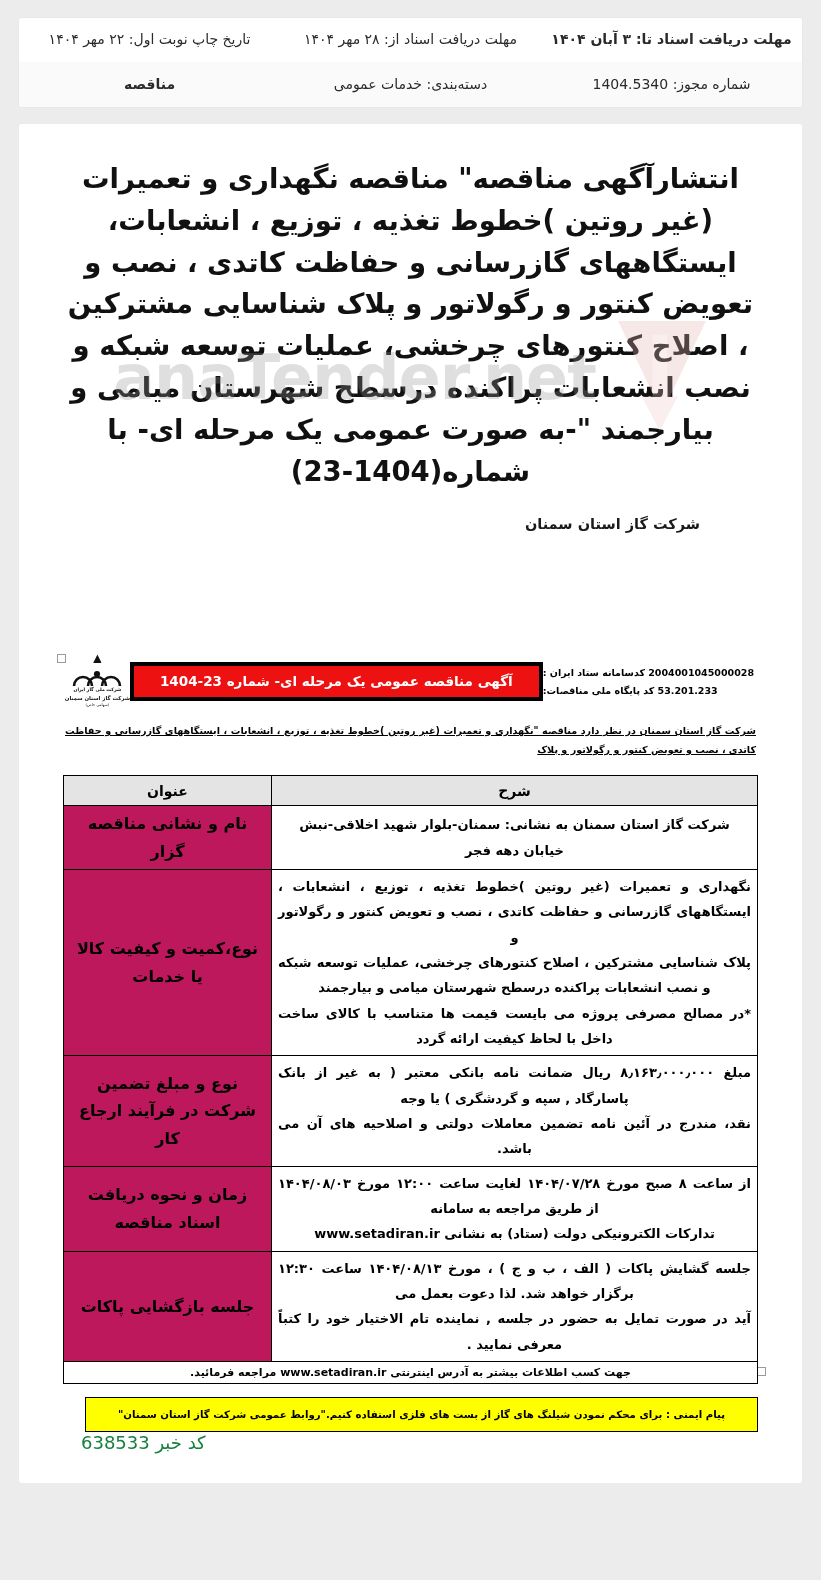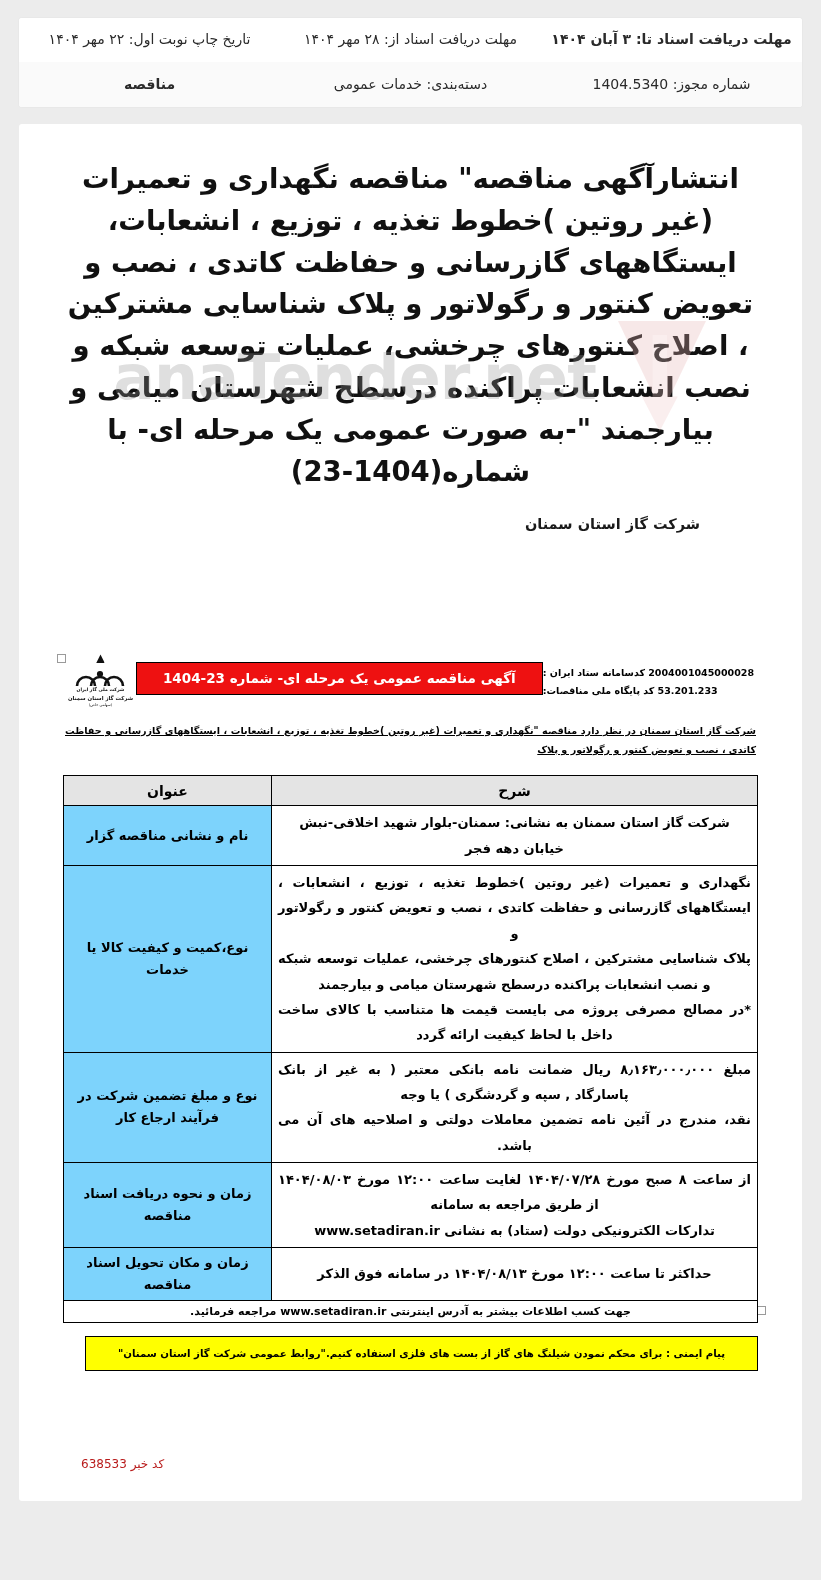--- a/index.html
+++ b/index.html
@@ -133,21 +133,21 @@
     padding-top: 4px;
     white-space: nowrap;
   }
   .red-banner {
     background: #ee1111;
     color: #ffffff;
     font-weight: bold;
     font-size: 13.5px;
     padding: 7px 26px 8px 26px;
     text-align: center;
-    border: 1px solid #000000;
+    border: 4px solid #000000;
     white-space: nowrap;
     margin-top: 2px;
   }
   .logo-block {
     width: 74px;
     text-align: center;
     padding-top: 1px;
   }
   .logo-flame {
     margin: 0 auto;
@@ -196,22 +196,22 @@
   }
   table.tender thead th {
     background: #e4e4e4;
     font-size: 14px;
     font-weight: bold;
     text-align: center;
     height: 30px;
   }
   .col-title { width: 208px; }
   th.rowlabel {
-    background: #7dd3fc;
-    font-size: 13px;
+    background: #be185d;
+    font-size: 16px;
     font-weight: bold;
     text-align: center;
     line-height: 1.7;
   }
   td.rowval {
     font-size: 13px;
     font-weight: bold;
     line-height: 1.95;
     text-align: justify;
     text-align-last: center;
@@ -240,24 +240,23 @@
   .crop-mark {
     position: absolute;
     width: 9px; height: 9px;
     border: 1px solid #9a9a9a;
     background: #fff;
   }
   .crop-tr { top: -6px; left: -2px; }
   .crop-bl { bottom: 56px; right: -4px; }
 
   .news-code {
-    margin-top: 86px;
     text-align: left;
-    font-size: 12px;
-    color: #b91c1c;
+    font-size: 18px;
+    color: #15803d;
     direction: rtl;
     padding-left: 22px;
   }
 </style>
 </head>
 <body>
 
 <div class="meta-card">
   <div class="meta-row top">
     <div class="meta-cell strong">مهلت دریافت اسناد تا: ۳ آبان ۱۴۰۴</div>
@@ -348,22 +347,25 @@
             <th class="rowlabel">نوع و مبلغ تضمین شرکت در فرآیند ارجاع کار</th>
           </tr>
           <tr>
             <td class="rowval">
               <div>از ساعت ۸ صبح مورخ  ۱۴۰۴/۰۷/۲۸   لغایت ساعت   ۱۲:۰۰ مورخ  ۱۴۰۴/۰۸/۰۳   از طریق مراجعه به سامانه</div>
               <div>تدارکات الکترونیکی دولت (ستاد)  به نشانی www.setadiran.ir</div>
             </td>
             <th class="rowlabel">زمان و نحوه دریافت اسناد مناقصه</th>
           </tr>
           <tr>
-            <td class="rowval center">حداکثر  تا ساعت ۱۲:۰۰ مورخ  ۱۴۰۴/۰۸/۱۳  در سامانه  فوق الذکر</td>
-            <th class="rowlabel">زمان و مکان تحویل اسناد مناقصه</th>
+            <td class="rowval">
+              <div>جلسه گشایش پاکات ( الف ، ب و ج ) ، مورخ  ۱۴۰۴/۰۸/۱۳  ساعت ۱۲:۳۰ برگزار خواهد شد. لذا دعوت بعمل می</div>
+              <div>آید در صورت تمایل به حضور در جلسه , نماینده تام الاختیار خود را کتباً معرفی نمایید .</div>
+            </td>
+            <th class="rowlabel">جلسه بازگشایی پاکات</th>
           </tr>
           <tr>
             <td class="fullrow" colspan="2">جهت کسب اطلاعات بیشتر به آدرس اینترنتی www.setadiran.ir مراجعه فرمائید.</td>
           </tr>
         </tbody>
       </table>
     </div>
 
     <div class="safety">پیام ایمنی : برای محکم نمودن شیلنگ های گاز از بست های فلزی استفاده کنیم."روابط عمومی شرکت گاز استان سمنان"</div>
   </div>

